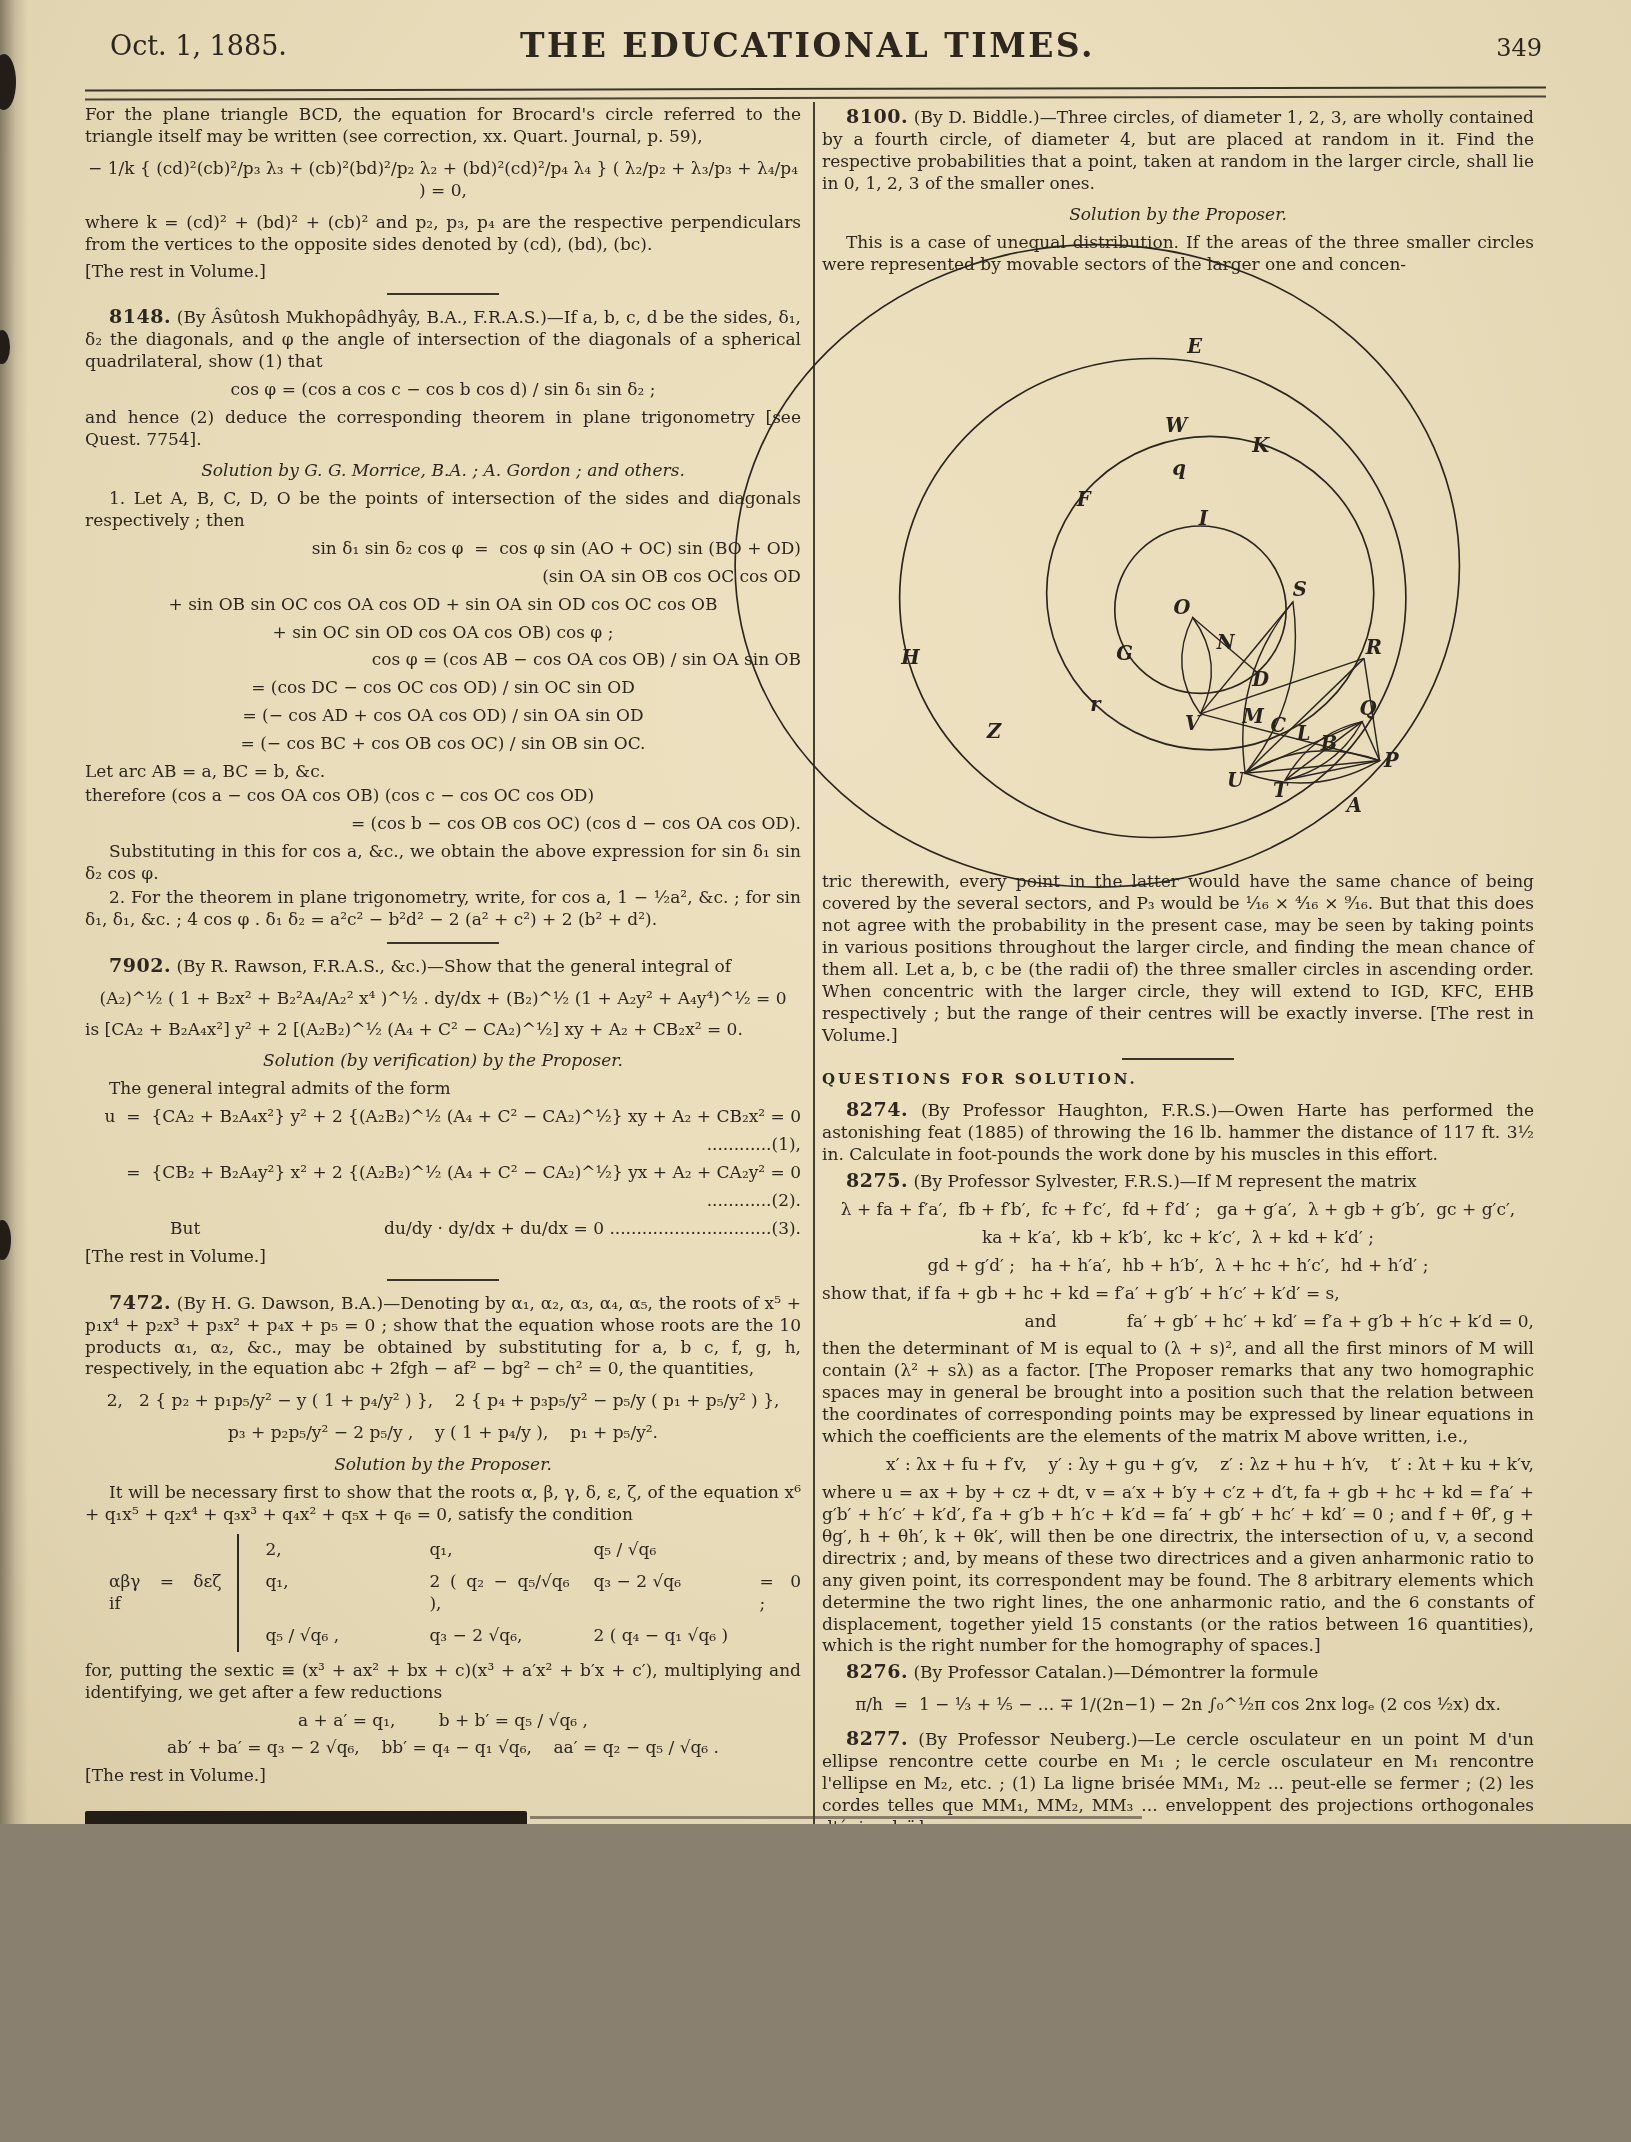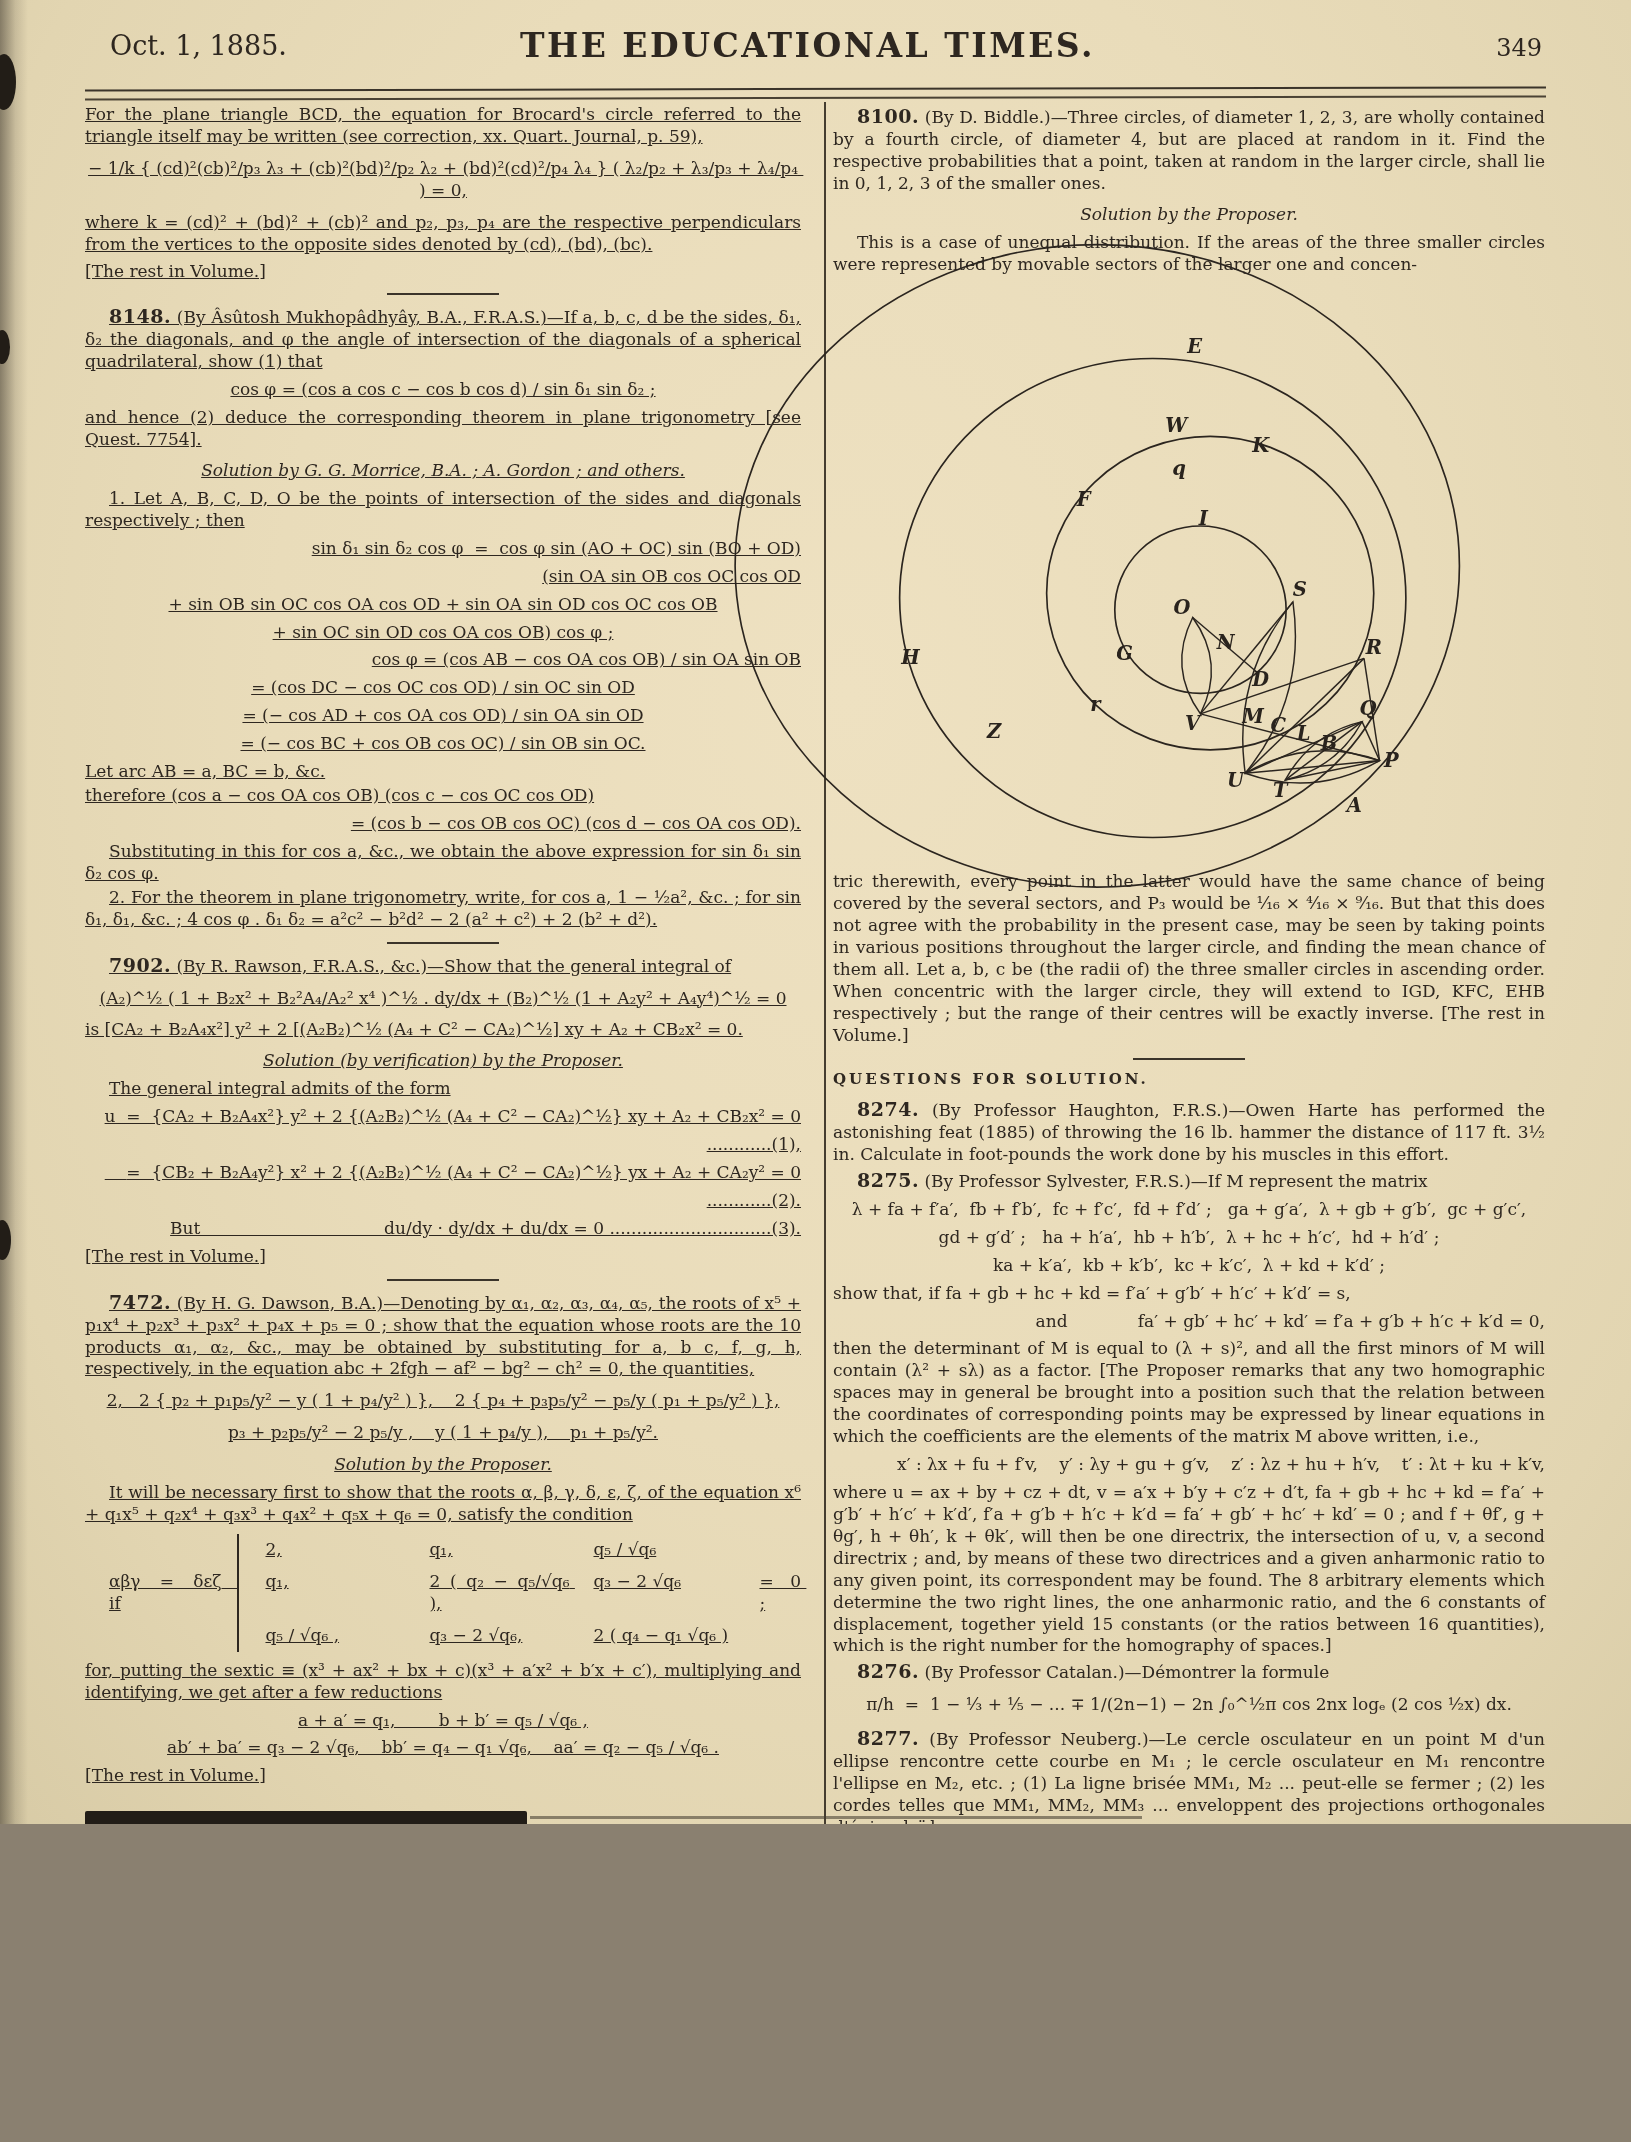--- a/index.html
+++ b/index.html
@@ -9,21 +9,21 @@
   
   .header{position:absolute;top:18px;left:85px;width:1461px;height:64px;}
   .h-date{position:absolute;left:25px;top:12px;font-size:27px;}
   .h-title{position:absolute;left:0;right:16px;top:8px;text-align:center;font-size:33px;font-weight:bold;letter-spacing:2.5px;}
   .h-page{position:absolute;right:4px;top:16px;font-size:24px;}
   .head-rule{position:absolute;top:88px;left:85px;width:1461px;height:7px;
              border-top:2px solid #3b342a;border-bottom:2px solid #4a4234;transform:rotate(-0.12deg);}
   
   .columns{position:absolute;top:102px;left:85px;width:1461px;display:flex;align-items:stretch;}
   .col{font-size:17px;line-height:1.29;text-align:justify;}
-  .col-left{width:716px;padding-right:23px;text-decoration:underline;}
+  .col-left{width:716px;padding-right:12px;}
   .col-right{width:712px;border-left:2px solid #453d30;padding-left:7px;min-height:2000px;}
   .para{margin:2px 0;}
   .indent{text-indent:24px;}
   .rest{margin:5px 0 3px 0;}
   .formula{margin:6px 0;white-space:pre-wrap;}
   .f-center{text-align:center;}
   .f-left{text-align:right;}
   .f-right{text-align:right;}
   .f-tall{margin:10px 0;}
   .solution{text-align:center;font-style:italic;margin:9px 0 6px 0;}
@@ -122,22 +122,22 @@
         <p class="para indent"><span class="qnum">8100.</span>  (By D. Biddle.)—Three circles, of diameter 1, 2, 3, are wholly contained by a fourth circle, of diameter 4, but are placed at random in it. Find the respective probabilities that a point, taken at random in the larger circle, shall lie in 0, 1, 2, 3 of the smaller ones.</p>
         <div class="solution">Solution by the Proposer.</div>
         <p class="para indent">This is a case of unequal distribution.  If the areas of the three smaller circles were represented by movable sectors of the larger one and concen-</p>
         <div style="height: 592px;"></div>
         <p class="para">tric therewith, every point in the latter would have the same chance of being covered by the several sectors, and P₃ would be ¹⁄₁₆ × ⁴⁄₁₆ × ⁹⁄₁₆.  But that this does not agree with the probability in the present case, may be seen by taking points in various positions throughout the larger circle, and finding the mean chance of them all.  Let a, b, c be (the radii of) the three smaller circles in ascending order.  When concentric with the larger circle, they will extend to IGD, KFC, EHB respectively ;  but the range of their centres will be exactly inverse.   [The rest in Volume.]</p>
         <div class="sep"></div>
         <div class="qhead">QUESTIONS FOR SOLUTION.</div>
         <p class="para indent"><span class="qnum">8274.</span>  (By Professor Haughton, F.R.S.)—Owen Harte has performed the astonishing feat (1885) of throwing the 16 lb. hammer the distance of 117 ft. 3½ in.  Calculate in foot-pounds the work done by his muscles in this effort.</p>
         <p class="para indent"><span class="qnum">8275.</span>  (By Professor Sylvester, F.R.S.)—If M represent the matrix</p>
         <div class="formula f-center">λ + fa + f′a′,  fb + f′b′,  fc + f′c′,  fd + f′d′ ;   ga + g′a′,  λ + gb + g′b′,  gc + g′c′,</div>
+        <div class="formula f-center">ka + k′a′,  kb + k′b′,  kc + k′c′,  λ + kd + k′d′ ;</div>
         <div class="formula f-center">gd + g′d′ ;   ha + h′a′,  hb + h′b′,  λ + hc + h′c′,  hd + h′d′ ;</div>
-        <div class="formula f-center">ka + k′a′,  kb + k′b′,  kc + k′c′,  λ + kd + k′d′ ;</div>
         <p class="para">show that, if   fa + gb + hc + kd = f′a′ + g′b′ + h′c′ + k′d′ = s,</p>
         <div class="formula f-left">and             fa′ + gb′ + hc′ + kd′ = f′a + g′b + h′c + k′d = 0,</div>
         <p class="para">then the determinant of M is equal to (λ + s)², and all the first minors of M will contain (λ² + sλ) as a factor.   [The Proposer remarks that any two homographic spaces may in general be brought into a position such that the relation between the coordinates of corresponding points may be expressed by linear equations in which the coefficients are the elements of the matrix M above written, i.e.,</p>
         <div class="formula f-left">x′ : λx + fu + f′v,    y′ : λy + gu + g′v,    z′ : λz + hu + h′v,    t′ : λt + ku + k′v,</div>
         <p class="para">where   u = ax + by + cz + dt,   v = a′x + b′y + c′z + d′t,   fa + gb + hc + kd = f′a′ + g′b′ + h′c′ + k′d′,   f′a + g′b + h′c + k′d = fa′ + gb′ + hc′ + kd′ = 0 ;  and f + θf′, g + θg′, h + θh′, k + θk′, will then be one directrix, the intersection of u, v, a second directrix ;  and, by means of these two directrices and a given anharmonic ratio to any given point, its correspondent may be found. The 8 arbitrary elements which determine the two right lines, the one anharmonic ratio, and the 6 constants of displacement, together yield 15 constants (or the ratios between 16 quantities), which is the right number for the homography of spaces.]</p>
         <p class="para indent"><span class="qnum">8276.</span>  (By Professor Catalan.)—Démontrer la formule</p>
         <div class="formula f-center f-tall">π/h  =  1 − ⅓ + ⅕ − ... ∓ 1/(2n−1) − 2n ∫₀^½π cos 2nx logₑ (2 cos ½x) dx.</div>
         <p class="para indent"><span class="qnum">8277.</span>  (By Professor Neuberg.)—Le cercle osculateur en un point M d'un ellipse rencontre cette courbe en M₁ ;  le cercle osculateur en M₁ rencontre l'ellipse en M₂, etc. ;  (1) La ligne brisée MM₁, M₂ ... peut-elle se fermer ;  (2) les cordes telles que MM₁, MM₂, MM₃ ... enveloppent des projections orthogonales d'épicycloïdes.</p>
         <p class="para indent"><span class="qnum">8278.</span>  (By Professor Hudson, M.A.)—Prove that the locus of the point of intersection of normals to y² = 4ax at the points where it is intersected by a tangent to the locus of the intersection of normals at right angles is</p>
         <div class="formula f-center">3375ay² = 16 (x − 5a) (x − 50a)².</div>

